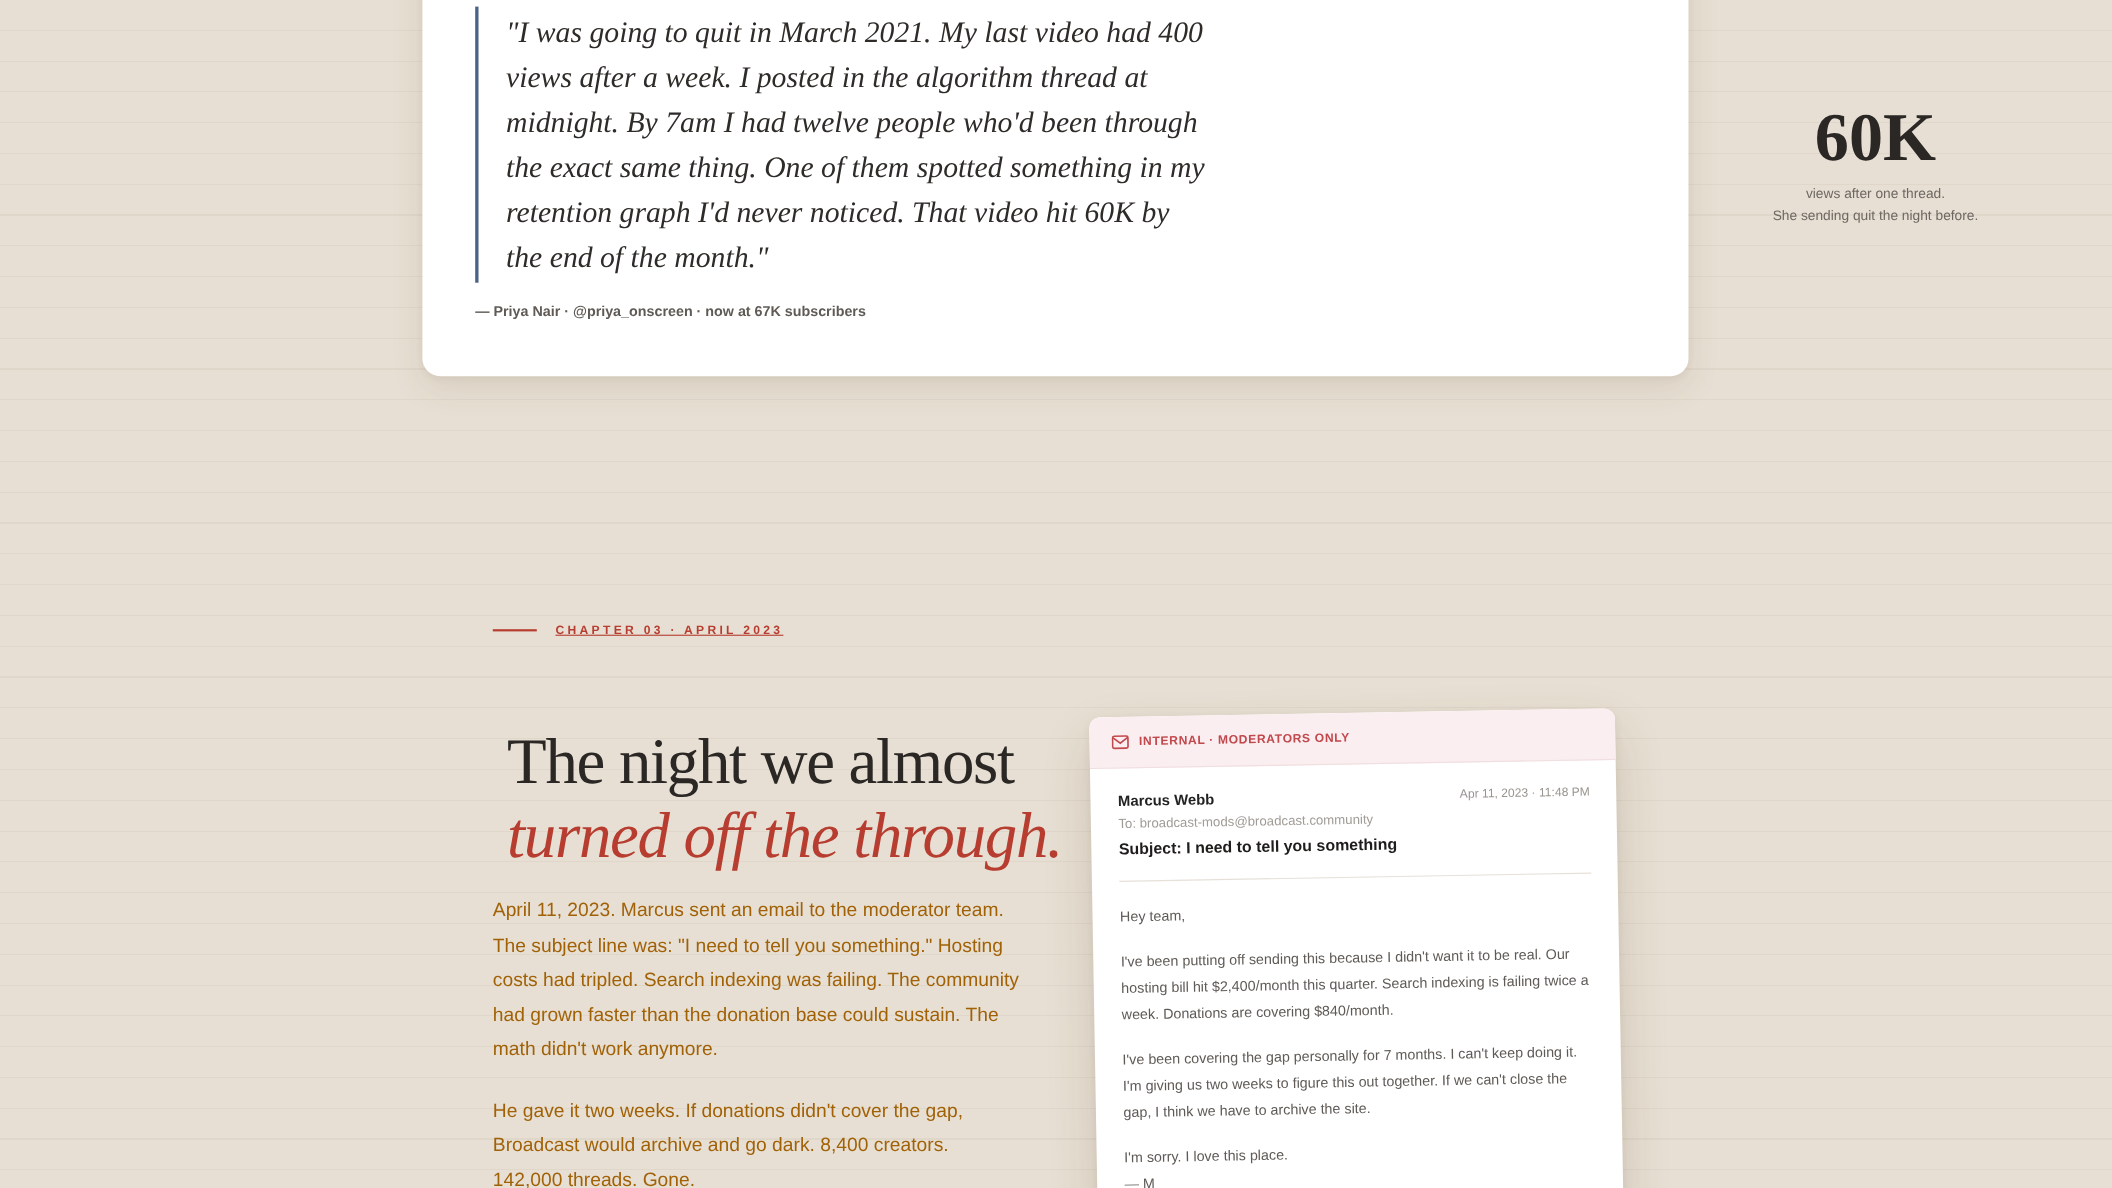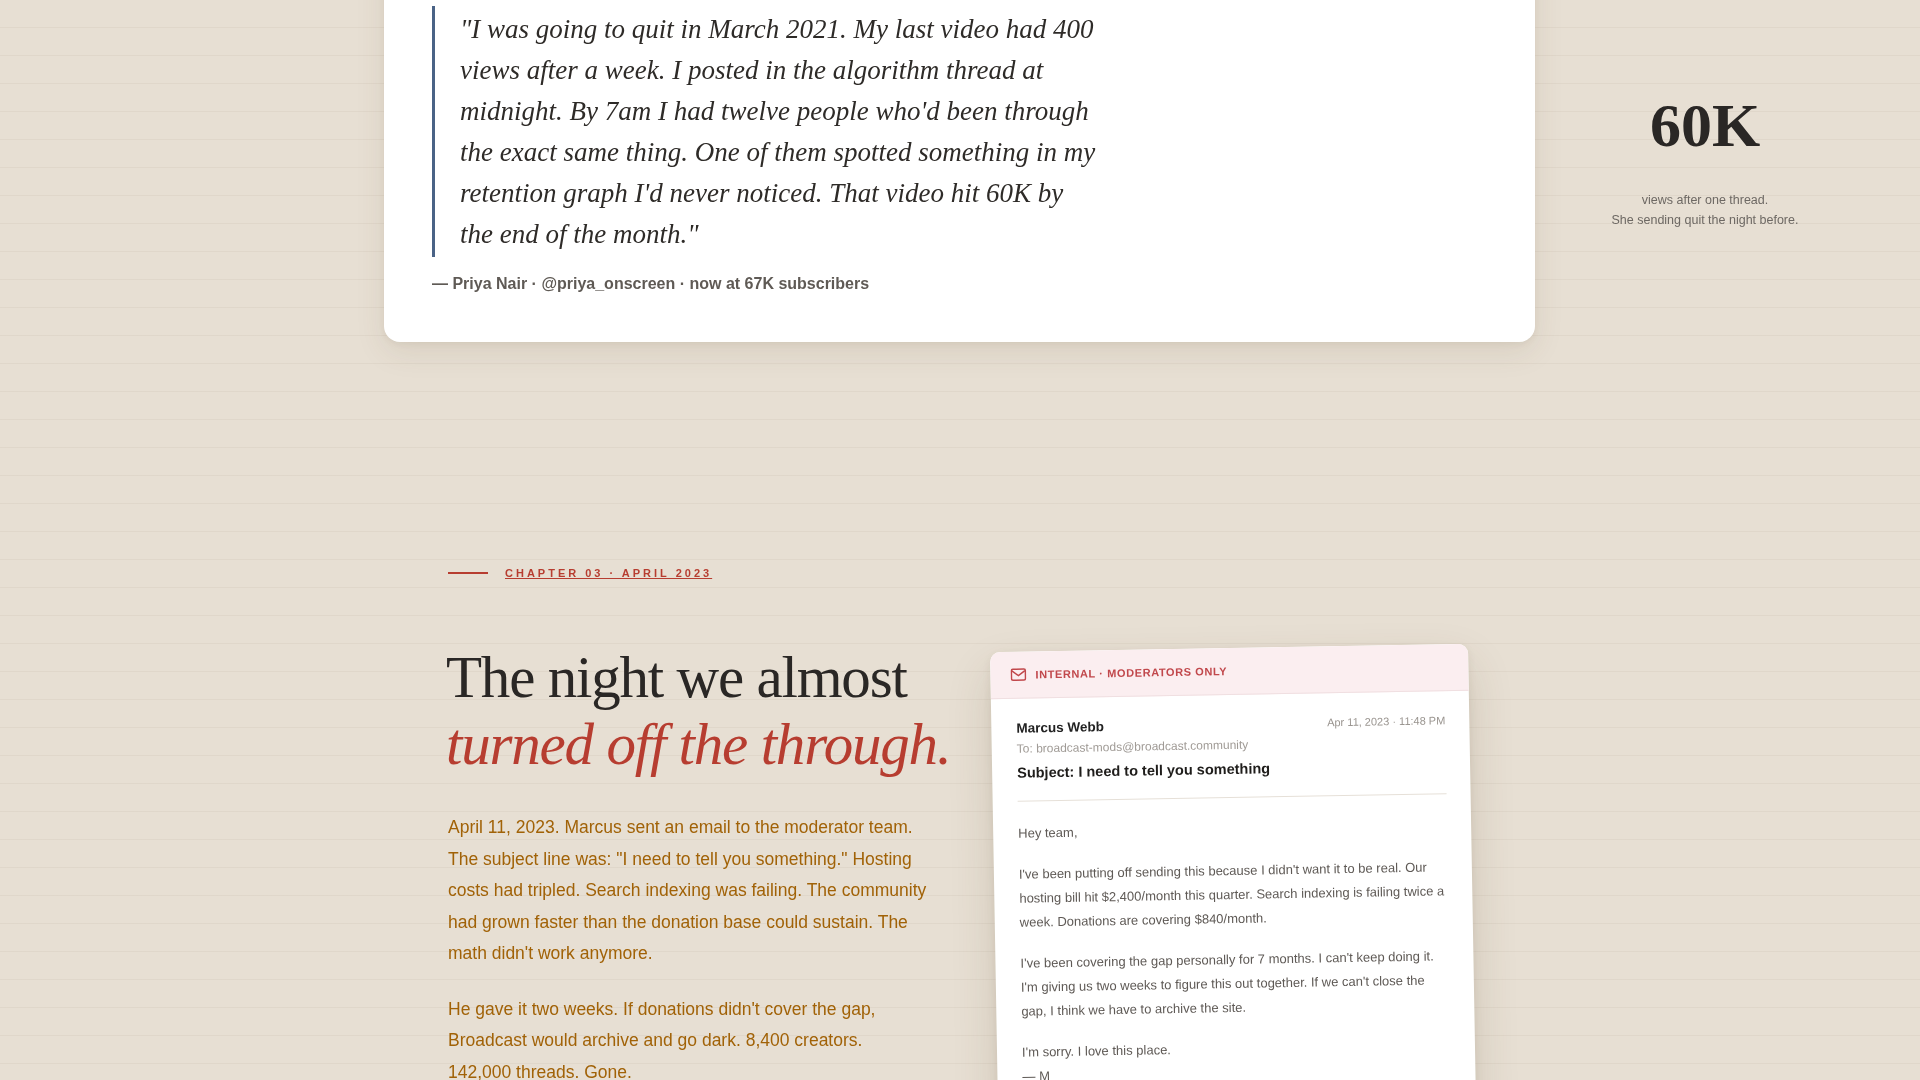--- a/index.html
+++ b/index.html
@@ -16,41 +16,41 @@
   }
   .quote-block {
     position: absolute; left: 48px; top: 66px; width: 640px;
     border-left: 3px solid #4a6386; padding-left: 25px; padding-top: 3px; padding-bottom: 2px;
   }
   .quote-text {
     margin: 0; font-family: "Liberation Serif", serif; font-style: italic;
     font-size: 27px; line-height: 41px; color: #2e2b28; width: 640px;
   }
   .attribution {
-    position: absolute; left: 48px; top: 335px; font-size: 16px; font-weight: bold; color: #5f5a55;
+    position: absolute; left: 48px; top: 335px; font-size: 13px; font-weight: bold; color: #5f5a55;
   }
   .stat {
     position: absolute; left: 1130px; top: 0; width: 382px; text-align: center;
   }
   .stat-value {
     position: absolute; left: 0; width: 382px; top: 150px; font-family: "Liberation Serif", serif;
     font-weight: bold; font-size: 62px; line-height: 70px; color: #2a2725; text-align: center;
   }
   .stat-caption {
-    position: absolute; left: 0; width: 382px; top: 226px; font-size: 12.5px; line-height: 20px; color: #6d6863; text-align: center; margin-top: 24px;
+    position: absolute; left: 0; width: 382px; top: 226px; font-size: 12.5px; line-height: 20px; color: #6d6863; text-align: center;
   }
   .chapter {
     position: absolute; left: 448px; top: 567px; display: flex; align-items: center;
   }
   .chapter-rule { width: 40px; height: 1.5px; background: #b73d30; margin-right: 17px; }
   .chapter-label {
     font-size: 11px; font-weight: bold; letter-spacing: 3px; color: #b73d30; text-decoration: underline;
   }
   .headline {
-    position: absolute; left: 446px; top: 644px; margin: 0;
+    position: absolute; left: 446px; top: 644px; margin: 15px;
     font-family: "Liberation Serif", serif; font-weight: normal;
     font-size: 59px; line-height: 67px; color: #2a2725; letter-spacing: -1.2px;
   }
   .headline .accent { display: block; font-style: italic; color: #b73d30; }
   .body-copy { position: absolute; left: 448px; top: 812px; width: 480px; }
   .body-copy p {
     margin: 0 0 24px 0; font-size: 17.5px; line-height: 31.5px; color: #a16207;
   }
   .email-card {
     position: absolute; left: 990px; top: 648px; width: 478px; height: 520px;

